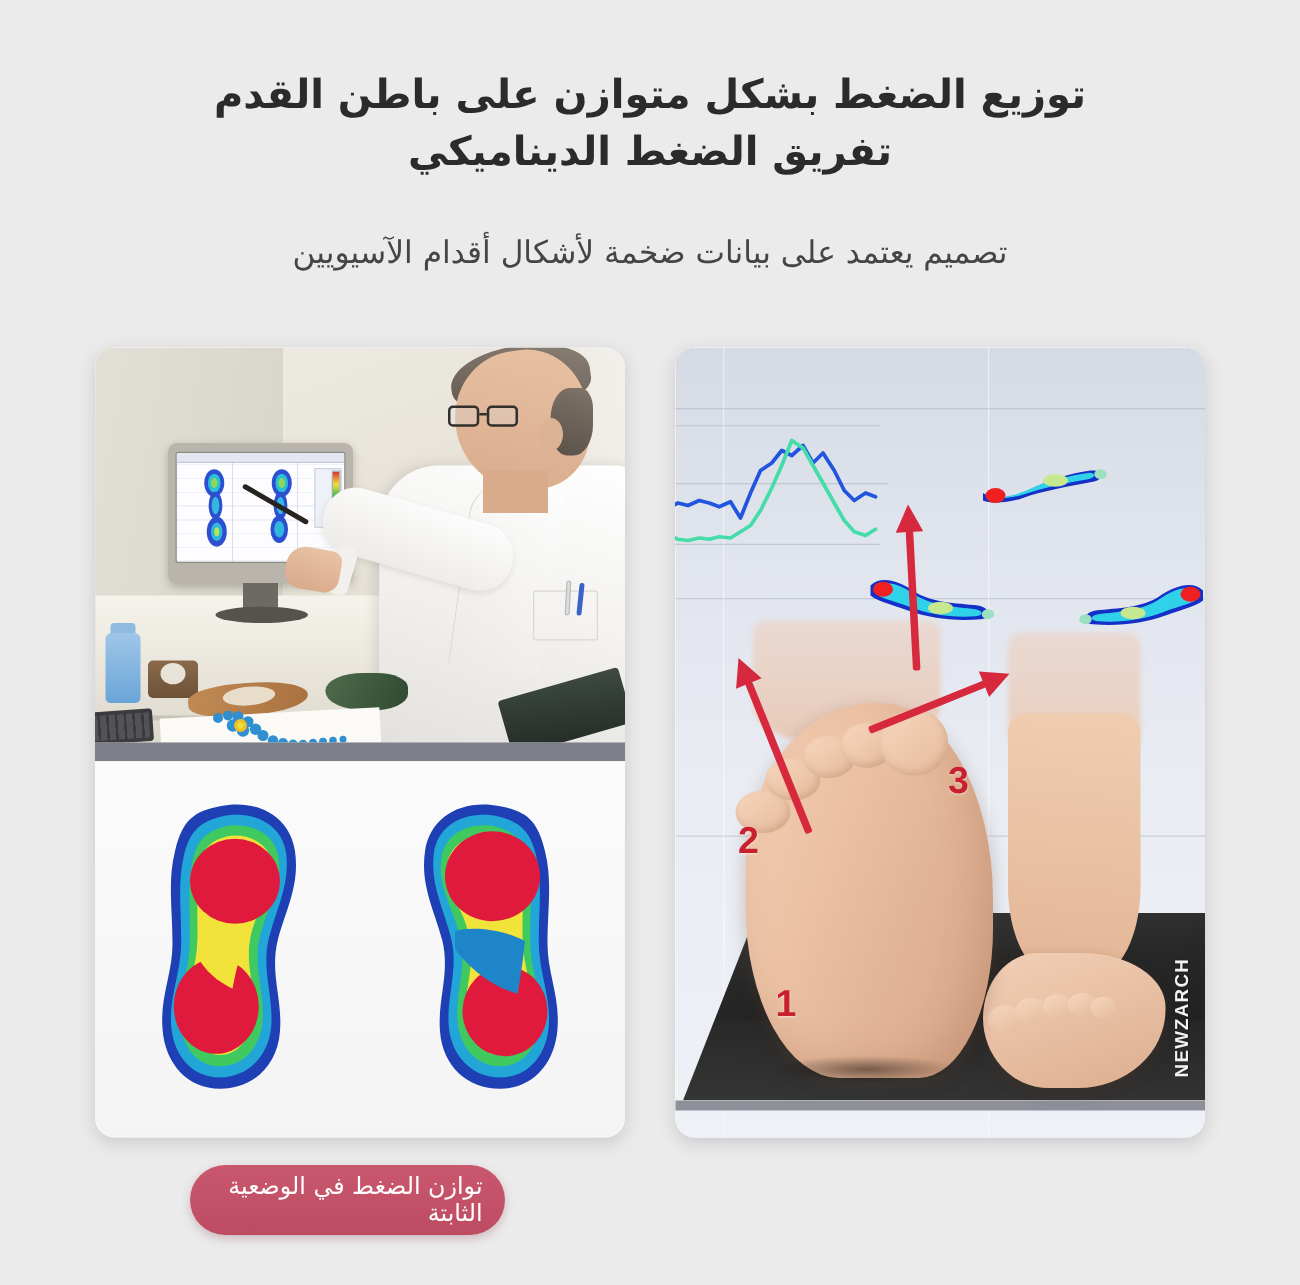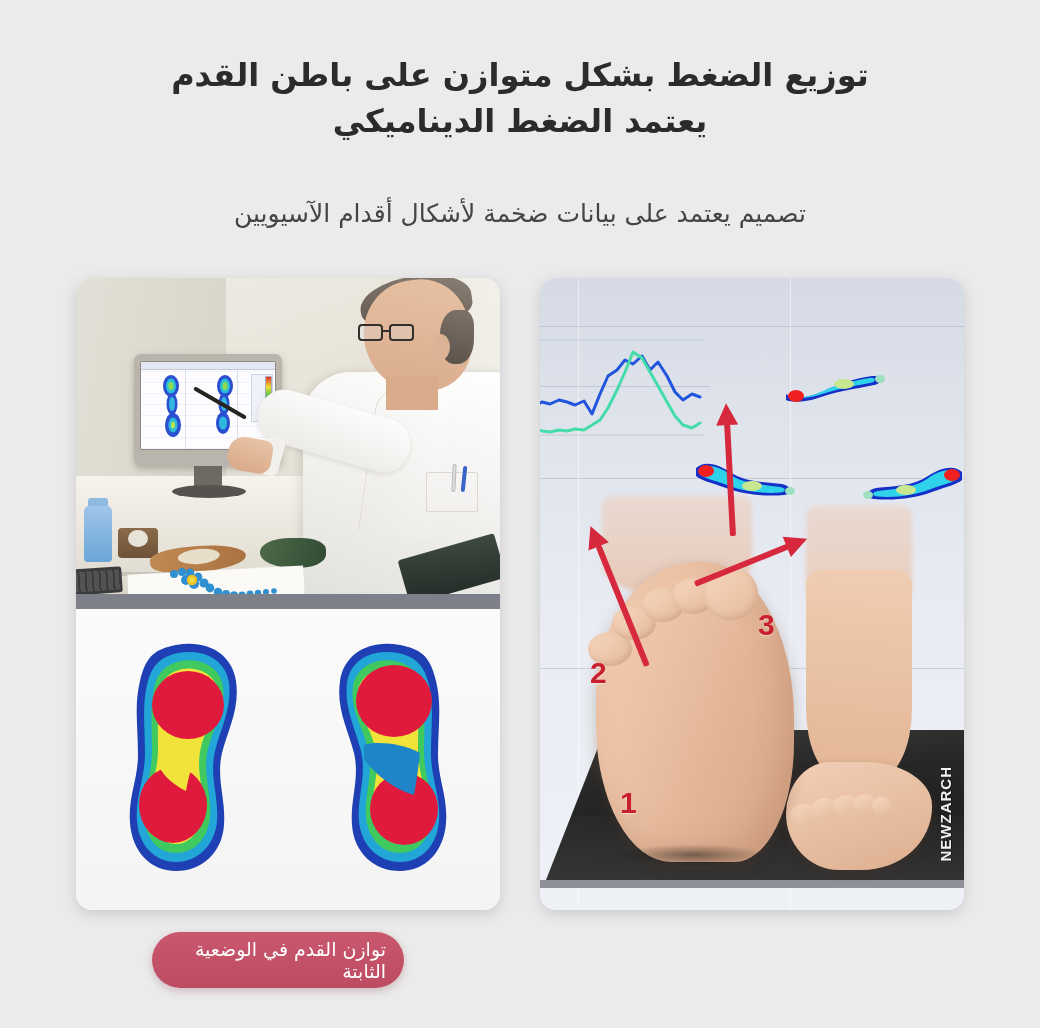--- a/index.html
+++ b/index.html
@@ -12,21 +12,21 @@
   }
   .page { position:relative; width:1040px; height:1028px; }
 
   
   .heading-block { position:absolute; top:52px; left:0; width:1040px; text-align:center; }
   .title-line {
     font-size:32px; font-weight:bold; color:#2b2b2b;
     line-height:46px; letter-spacing:0px; direction:rtl;
   }
   .subtitle {
-    position:absolute; top:196px; left:0; width:1040px; text-align:center;
+    position:absolute; top:184px; left:0; width:1040px; text-align:center;
     font-size:25px; color:#454545; line-height:36px; direction:rtl; font-weight:400;
   }
 
   
   .card {
     position:absolute; border-radius:16px; overflow:hidden;
     box-shadow:0 4px 14px rgba(120,120,130,.28);
     background:#fff;
   }
   #card-left  { left:76px;  top:278px; width:424px; height:632px; }
@@ -179,21 +179,21 @@
   #badge-left  { left:152px; top:932px; width:252px; }
   #badge-right { left:637px; top:932px; width:236px; }
 </style>
 </head>
 <body>
 
 <div class="page">
 
   <div class="heading-block">
     <div class="title-line">توزيع الضغط بشكل متوازن على باطن القدم</div>
-    <div class="title-line">يعتمد الضغط الديناميكي</div>
+    <div class="title-line">تفريق الضغط الديناميكي</div>
   </div>
   <div class="subtitle">تصميم يعتمد على بيانات ضخمة لأشكال أقدام الآسيويين</div>
 
   <div class="card" id="card-left">
 
     <div class="clinic-photo">
       <div class="wall-corner"></div>
       <div class="wall-right"></div>
       <div class="desk">
           <div class="desk-edge"></div>
@@ -406,16 +406,16 @@
 
       <div class="arrow" style="left:182px; top:126px; width:22px; height:132px; transform:rotate(-3deg);">
         <div class="shaft" style="height:112px;"></div>
         <div class="head-tri"></div>
       </div>
       <div class="num" style="left:218px; top:330px;">3</div>
     </div>
   </div>
 
   <div class="badge" id="badge-left">
-    <span>توازن القدم في الوضعية الثابتة</span>
+    <span>توازن الضغط في الوضعية الثابتة</span>
   </div>
 
 </div>
 
 </body></html>

